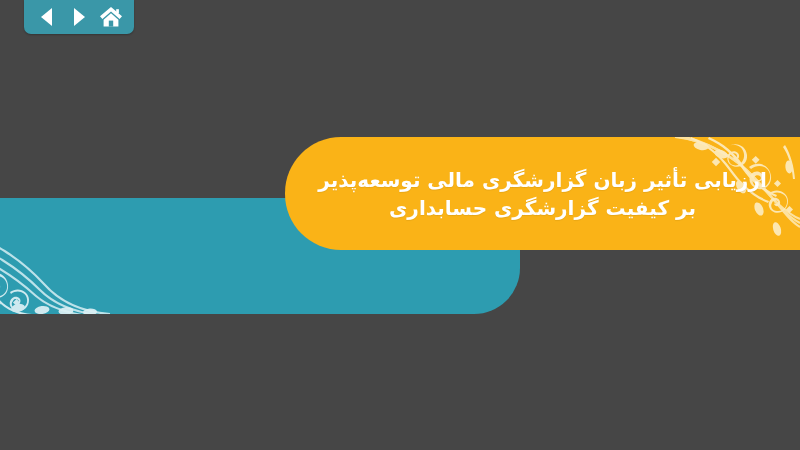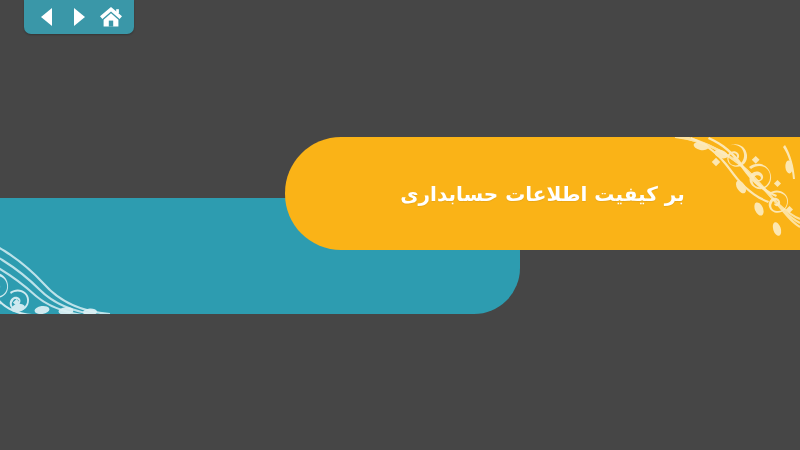--- a/index.html
+++ b/index.html
@@ -207,18 +207,19 @@
         <rect x="118" y="20" width="5.5" height="5.5" transform="rotate(45 120.7 22.7)"></rect>
         <rect x="140" y="44" width="5" height="5" transform="rotate(45 142.5 46.5)"></rect>
         <rect x="152" y="70" width="5" height="5" transform="rotate(45 154.5 72.5)"></rect>
         <path d="M56 0 c 16 6 30 18 40 32 c 10 14 22 26 38 32 l -1 2 c -16 -6 -29 -19 -39 -33 c -10 -14 -23 -25 -38 -31 z"></path>
         <path d="M74 0 c 14 6 26 16 34 28 c 9 13 20 24 34 30 l -1 2 c -15 -6 -26 -17 -35 -30 c -8 -12 -19 -22 -33 -28 z"></path>
         <path d="M150 8 c 6 10 9 22 10 34 l -2 0 c -1 -12 -4 -23 -10 -32 z"></path>
       </g>
     </svg>
 
     <div id="title-text">
-      <div class="title-line">بر کیفیت اطلاعات حسابداری</div>
+      <div class="title-line">ارزیابی تأثیر زبان گزارشگری مالی توسعه‌پذیر</div>
+      <div class="title-line">بر کیفیت گزارشگری حسابداری</div>
     </div>
 
   </div>
 
 </div>
 
 </body></html>

